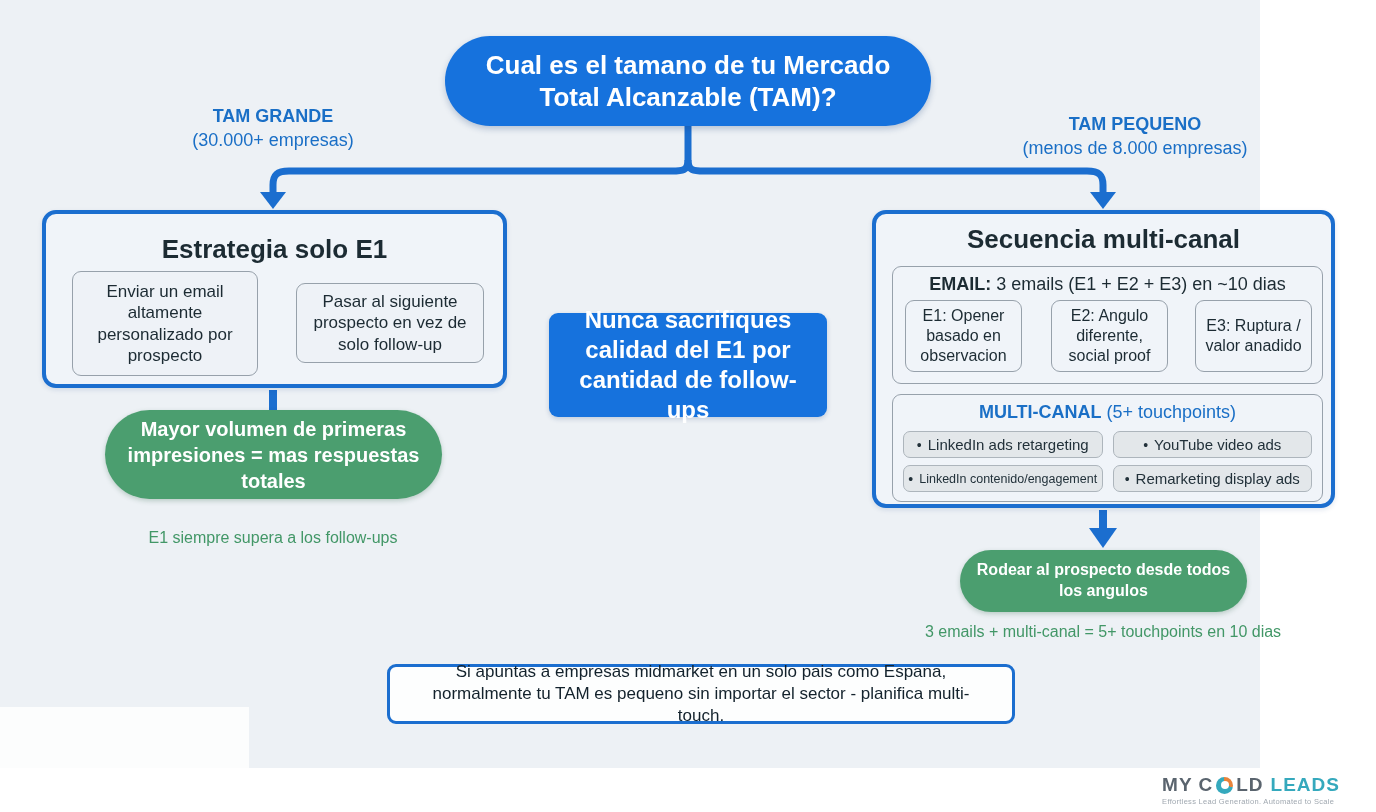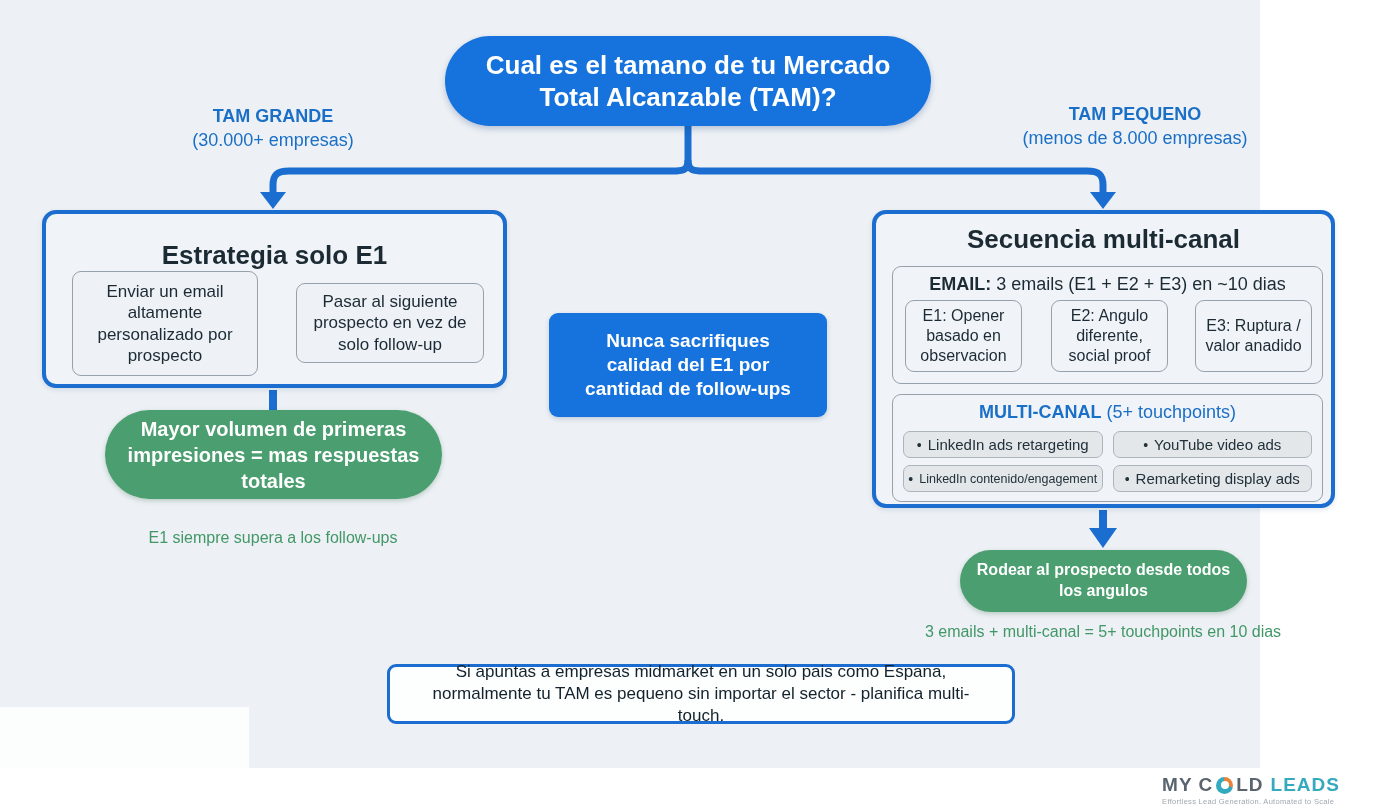--- a/index.html
+++ b/index.html
@@ -15,34 +15,34 @@
     background: #1672dd; border-radius: 45px;
     display: flex; align-items: center; justify-content: center; text-align: center;
     color: #ffffff; font-weight: bold; font-size: 26px; line-height: 1.25;
     padding: 0 30px; box-shadow: 0 3px 6px rgba(20,60,120,0.25);
   }
 
   
   .branch-label { width: 320px; text-align: center; color: #1a6fc6; font-size: 18px; line-height: 24px; }
   .branch-label .bl-title { font-weight: bold; }
   .label-left  { left: 113px; top: 104px; }
-  .label-right { left: 975px; top: 102px; }
+  .label-right { left: 975px; top: 112px; }
 
   
   svg.overlay { position: absolute; left: 0; top: 0; width: 1376px; height: 768px; pointer-events: none; }
 
   
   .big-box {
     border: 4px solid #1b6ecf; border-radius: 14px; background: #f0f4f9;
     box-shadow: 0 2px 5px rgba(20,60,120,0.12);
   }
   .box-left  { left: 42px;  top: 210px; width: 465px; height: 178px; }
   .box-right { left: 872px; top: 210px; width: 463px; height: 298px; }
   .big-title { position: absolute; left: 0; right: 0; text-align: center; font-size: 26px; font-weight: bold; color: #1c2b33; }
-  .box-left  .big-title { top: 26px; }
+  .box-left  .big-title { top: 20px; }
   .box-right .big-title { top: 10px; }
 
   
   .node {
     position: absolute; border: 1.5px solid #97a1ab; border-radius: 9px; background: #eef2f7;
     display: flex; align-items: center; justify-content: center; text-align: center;
     color: #1c2b33; font-size: 17px; line-height: 1.25; font-weight: 500;
   }
   .step1 { left: 26px;  top: 57px; width: 186px; height: 105px; padding: 4px 10px; }
   .step2 { left: 250px; top: 69px; width: 188px; height: 80px;  padding: 4px 8px; }
@@ -71,21 +71,21 @@
     font-size: 15px; font-weight: 500; color: #22313a; white-space: nowrap;
   }
   .chip .bullet { font-size: 14px; }
   .chip.small { font-size: 12.5px; }
 
   
   .center-note {
     left: 549px; top: 313px; width: 278px; height: 104px;
     background: #1672dd; border-radius: 9px;
     display: flex; align-items: center; justify-content: center; text-align: center;
-    color: #ffffff; font-weight: bold; font-size: 19px; line-height: 1.25; padding: 0 30px;
+    color: #ffffff; font-weight: bold; font-size: 24px; line-height: 1.25; padding: 0 30px;
     box-shadow: 0 2px 5px rgba(20,60,120,0.2);
   }
 
   
   .green-pill {
     background: #4b9e6f; border-radius: 45px; color: #ffffff; font-weight: bold;
     display: flex; align-items: center; justify-content: center; text-align: center;
     line-height: 1.3; box-shadow: 0 2px 5px rgba(30,90,60,0.25);
   }
   .pill-left  { left: 105px; top: 410px; width: 337px; height: 89px; font-size: 20px; padding: 0 22px; }

